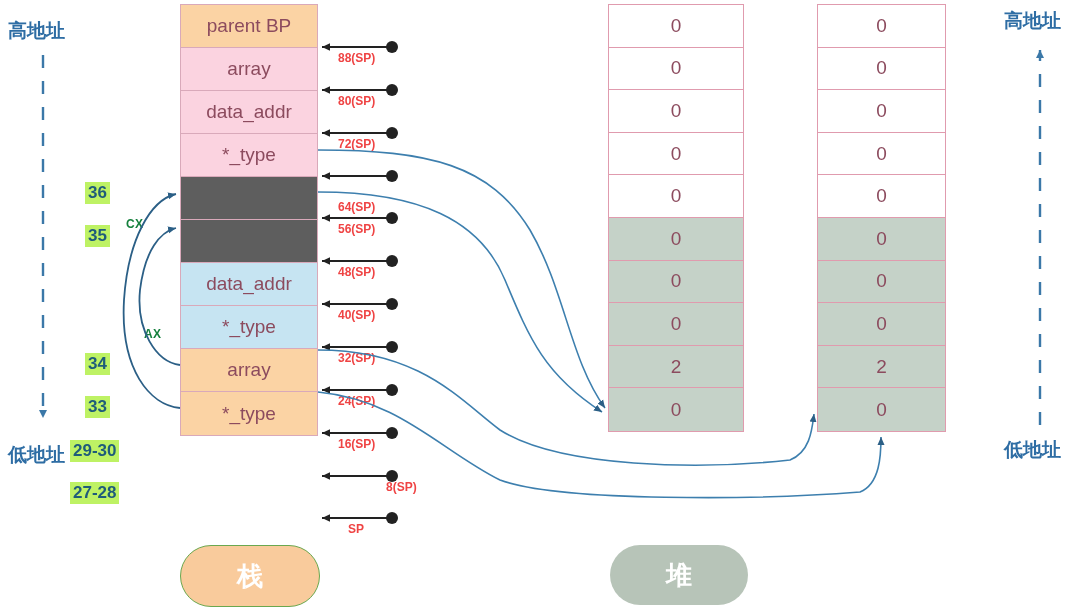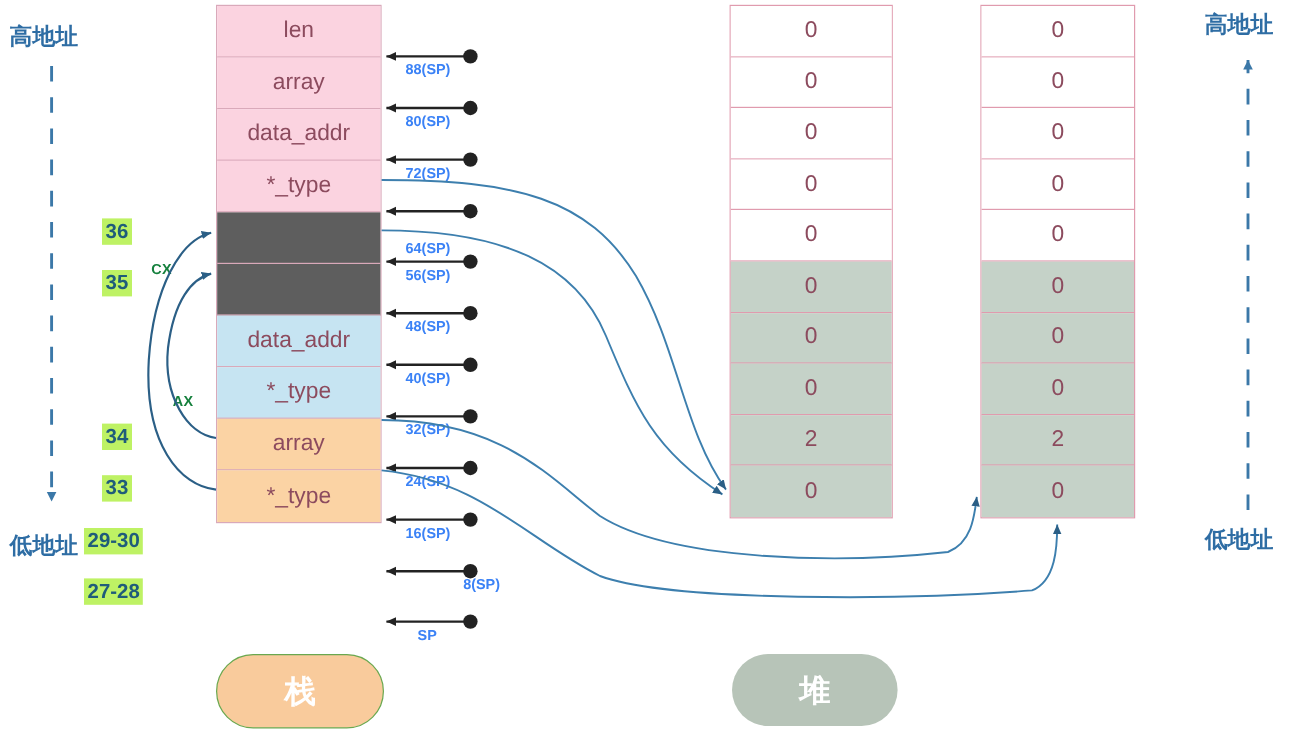--- a/index.html
+++ b/index.html
@@ -66,21 +66,21 @@
   .cell:last-child{border-bottom:none;}
   .cell.orange{background:#fbd3a4;}
   .cell.pink{background:#fbd3e0;}
   .cell.gray{background:#5e5e5e;}
   .cell.blue{background:#c6e4f2;}
   .cell.orange2{background:#fbd3a4;}
 
   
   .sp-label{
     position:absolute;
-    color:#3b82f6;
+    color:#ef4444;
     font-size:12px;
     font-weight:700;
     white-space:nowrap;
   }
 
   
   .heapcol{
     position:absolute;
     box-sizing:border-box;
     border:1px solid #e09bae;
@@ -136,22 +136,22 @@
       <div class="badge" style="left: 70px; top: 440px;">29-30</div>
       <div class="badge" style="left: 70px; top: 482px;">27-28</div>
     </div>
 
   <div id="registers">
       <div class="reg-label" style="left: 126px; top: 217px;">CX</div>
       <div class="reg-label" style="left: 144px; top: 327px;">AX</div>
     </div>
 
   <div class="stack" id="stack">
-      <div class="cell pink">
-        <span>len</span>
+      <div class="cell orange">
+        <span>parent BP</span>
       </div>
       <div class="cell pink">
         <span>array</span>
       </div>
       <div class="cell pink">
         <span>data_addr</span>
       </div>
       <div class="cell pink">
         <span>*_type</span>
       </div>

